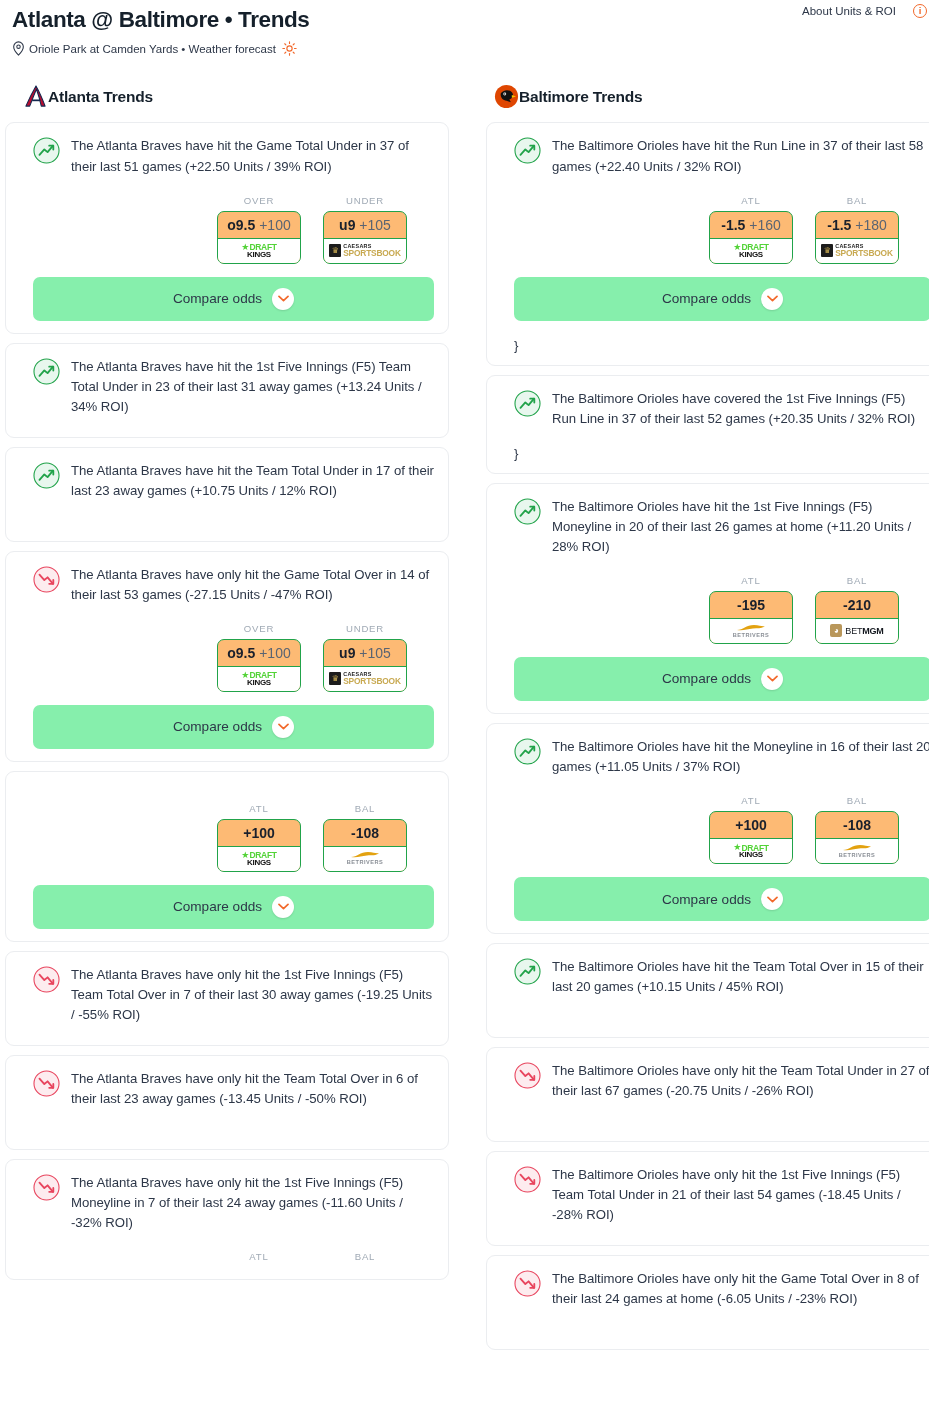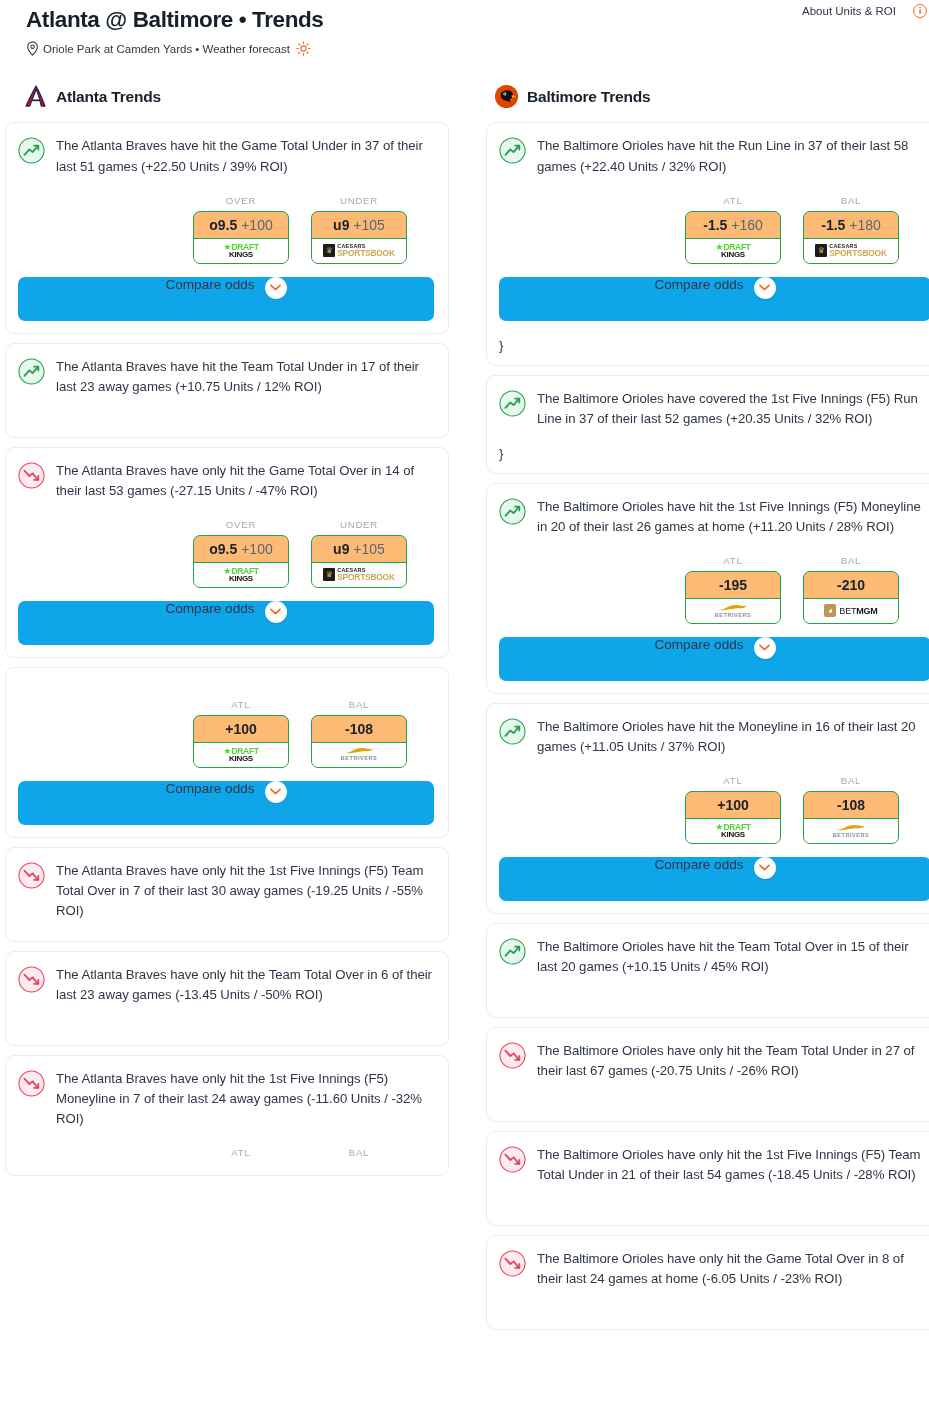--- a/index.html
+++ b/index.html
@@ -6,21 +6,21 @@
   html, body {
     width: 929px;
     background: #ffffff;
     font-family: "Liberation Sans", sans-serif;
     color: #1a202c;
     overflow-x: hidden;
   }
   .page { width: 929px; position: relative; padding: 0 0 0 0; }
 
   
-  .header { padding: 6px 12px 0 26px; position: relative; }
+  .header { padding: 6px 12px 0 12px; position: relative; }
   .title {
     font-size: 22.5px; font-weight: 700; letter-spacing: -0.4px;
     color: #15202b; line-height: 1.22;
   }
   .about {
     position: absolute; right: 2px; top: 4px;
     display: flex; align-items: center; gap: 17px;
     font-size: 11.5px; color: #2d3748; white-space: nowrap;
   }
   .info-ic {
@@ -35,55 +35,55 @@
   }
   .pin { width: 13px; height: 15px; flex: none; }
   .sun { width: 15px; height: 15px; flex: none; margin-left: 2px; }
 
   
   .cols { display: flex; gap: 37px; margin-top: 28px; padding: 0 0 0 5px; }
   .col { width: 444px; flex: none; }
   .col.right { width: 460px; }
 
   .col-head {
-    display: flex; align-items: center; gap: 8px;
+    display: flex; align-items: center; 
     margin-bottom: 13px; padding-left: 18px;
   }
   .col.right .col-head { padding-left: 8px; }
   .col-head .logo { width: 25px; height: 25px; flex: none; }
   .col-head .label {
     font-size: 15.5px; font-weight: 700; color: #15202b; letter-spacing: -0.2px;
   }
 
   
   .card {
     background: #fff;
     border: 1px solid #ebedf0;
     border-radius: 9px;
     margin-bottom: 9px;
-    padding: 13px 14px 12px 12px;
+    padding: 13px 14px 12px 27px;
     position: relative;
   }
   .card.no-odds { min-height: 95px; }
   .card-top { display: flex; gap: 11px; align-items: flex-start; }
   .tr-ic { width: 27px; height: 27px; flex: none; margin-top: 1px; }
   .tr-text {
     font-size: 13.2px; line-height: 1.52; color: #2d3748; letter-spacing: -0.05px;
   }
   .brace {
     font-size: 13.2px; color: #2d3748; margin-top: 17px; display: block;
   }
 
   
   .odds-row {
     display: flex; justify-content: flex-end; gap: 22px;
     margin-top: 18px; padding-right: 27px;
   }
   .col.right .odds-row { padding-right: 32px; }
-  .odds-cell { width: 96px; }
+  .odds-cell { width: 84px; }
   .odds-cap {
     text-align: center; font-size: 9.6px; color: #a0aab5;
     letter-spacing: 0.8px; margin-bottom: 5px; text-transform: uppercase;
   }
   .odds-box {
     border: 1px solid #21a34a; border-radius: 7px;
     background: #fdba74; overflow: hidden;
   }
   .odds-val {
     text-align: center; padding: 5px 2px 5px;
@@ -94,22 +94,22 @@
   .book {
     border: 1px solid #e2e5e9; border-top: none;
     border-radius: 0 0 5px 5px;
     height: 25px; display: flex; align-items: center; justify-content: center;
     background: #fff; margin: 0 -1px -1px -1px;
   }
 
   
   .compare {
     margin-top: 13px;
-    background: #0ea5e9; border-radius: 7px;
-    height: 44px; display: flex; align-items: flex-start; justify-content: center;
+    background: #86efac; border-radius: 7px;
+    height: 44px; display: flex; align-items: center; justify-content: center;
     gap: 10px;
   }
   .compare .lbl { font-size: 13.6px; color: #2d3748; }
   .chev-btn {
     width: 22px; height: 22px; border-radius: 50%; background: #fff;
     display: flex; align-items: center; justify-content: center;
     box-shadow: 0 1px 2px rgba(0,0,0,.12);
   }
 </style>
 </head>
@@ -207,20 +207,31 @@
        </div>
 
     </div>
         <div class="card no-odds">
       <div class="card-top">
         <svg class="tr-ic" viewBox="0 0 25 25">
       <circle cx="12.5" cy="12.5" r="11.6" fill="#e8f7ee" stroke="#21a34a" stroke-width="1"></circle>
       <path d="M6 16.5 L10.5 11.5 L13.5 14 L18.5 8" fill="none" stroke="#21a34a" stroke-width="1.7" stroke-linecap="round" stroke-linejoin="round"></path>
       <path d="M15 8 H18.8 V11.6" fill="none" stroke="#21a34a" stroke-width="1.7" stroke-linecap="round" stroke-linejoin="round"></path>
     </svg>
+        <div class="tr-text">The Atlanta Braves have hit the 1st Five Innings (F5) Team Total Under in 23 of their last 31 away games (+13.24 Units / 34% ROI)</div>
+      </div>
+
+    </div>
+        <div class="card no-odds">
+      <div class="card-top">
+        <svg class="tr-ic" viewBox="0 0 25 25">
+      <circle cx="12.5" cy="12.5" r="11.6" fill="#e8f7ee" stroke="#21a34a" stroke-width="1"></circle>
+      <path d="M6 16.5 L10.5 11.5 L13.5 14 L18.5 8" fill="none" stroke="#21a34a" stroke-width="1.7" stroke-linecap="round" stroke-linejoin="round"></path>
+      <path d="M15 8 H18.8 V11.6" fill="none" stroke="#21a34a" stroke-width="1.7" stroke-linecap="round" stroke-linejoin="round"></path>
+    </svg>
         <div class="tr-text">The Atlanta Braves have hit the Team Total Under in 17 of their last 23 away games (+10.75 Units / 12% ROI)</div>
       </div>
 
     </div>
         <div class="card">
       <div class="card-top">
         <svg class="tr-ic" viewBox="0 0 25 25">
       <circle cx="12.5" cy="12.5" r="11.6" fill="#fdecef" stroke="#e8455e" stroke-width="1"></circle>
       <path d="M6 8 L10.5 13 L13.5 10.5 L18.5 16.5" fill="none" stroke="#e8455e" stroke-width="1.7" stroke-linecap="round" stroke-linejoin="round"></path>
       <path d="M15 16.5 H18.8 V12.9" fill="none" stroke="#e8455e" stroke-width="1.7" stroke-linecap="round" stroke-linejoin="round"></path>

